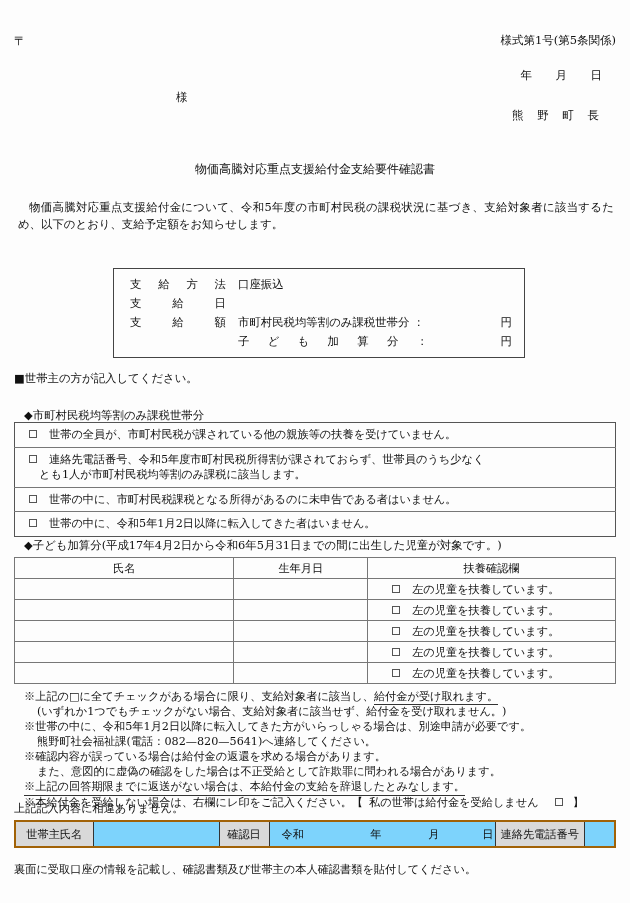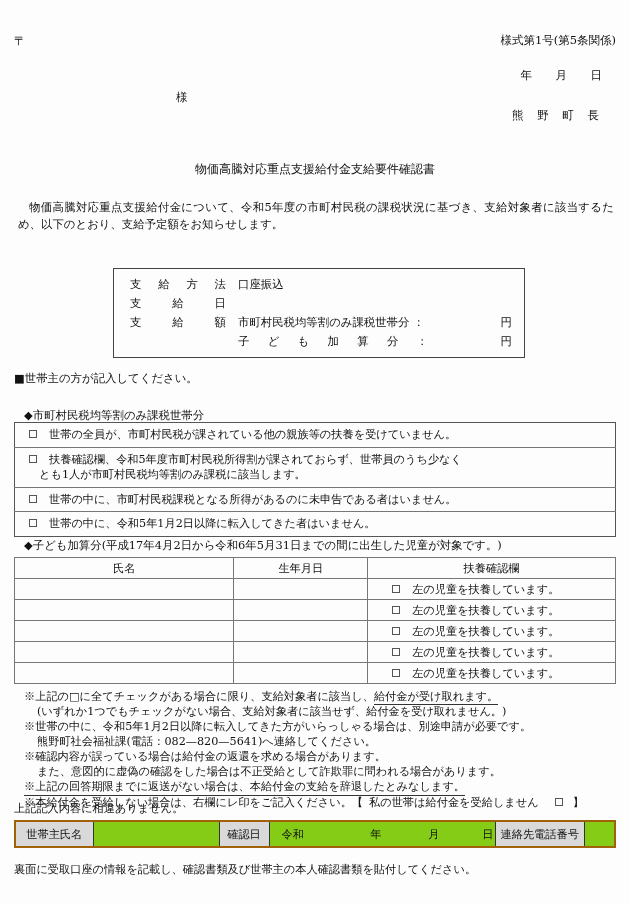--- a/index.html
+++ b/index.html
@@ -236,21 +236,21 @@
     height: 26px;
     font-size: 11.2px;
     box-sizing: border-box;
   }
   .sig-hd {
     background: #d9d9d9;
     text-align: center;
     white-space: nowrap;
     padding: 0 5px;
   }
-  .sig-blank { background: #84cc16; }
+  .sig-blank { background: #7dd3fc; }
   .sig-date {
     padding-left: 12px;
     letter-spacing: 0;
     white-space: nowrap;
   }
   .sig-date span { display: inline-block; }
   .d-era { width: 42px; }
   .d-y { width: 58px; text-align: right; }
   .d-m { width: 58px; text-align: right; }
   .d-d { width: 54px; text-align: right; }
@@ -296,21 +296,21 @@
 
   <table class="chk-table">
     <tbody>
         <tr>
       <td>
         <span class="chk-box"></span><span>世帯の全員が、市町村民税が課されている他の親族等の扶養を受けていません。</span>
       </td>
     </tr>
     <tr>
       <td>
-        <span class="chk-box"></span><span>扶養確認欄、令和5年度市町村民税所得割が課されておらず、世帯員のうち少なく</span>
+        <span class="chk-box"></span><span>連絡先電話番号、令和5年度市町村民税所得割が課されておらず、世帯員のうち少なく</span>
         <span class="chk-cont">とも1人が市町村民税均等割のみ課税に該当します。</span>
       </td>
     </tr>
     <tr>
       <td>
         <span class="chk-box"></span><span>世帯の中に、市町村民税課税となる所得があるのに未申告である者はいません。</span>
       </td>
     </tr>
     <tr>
       <td>

